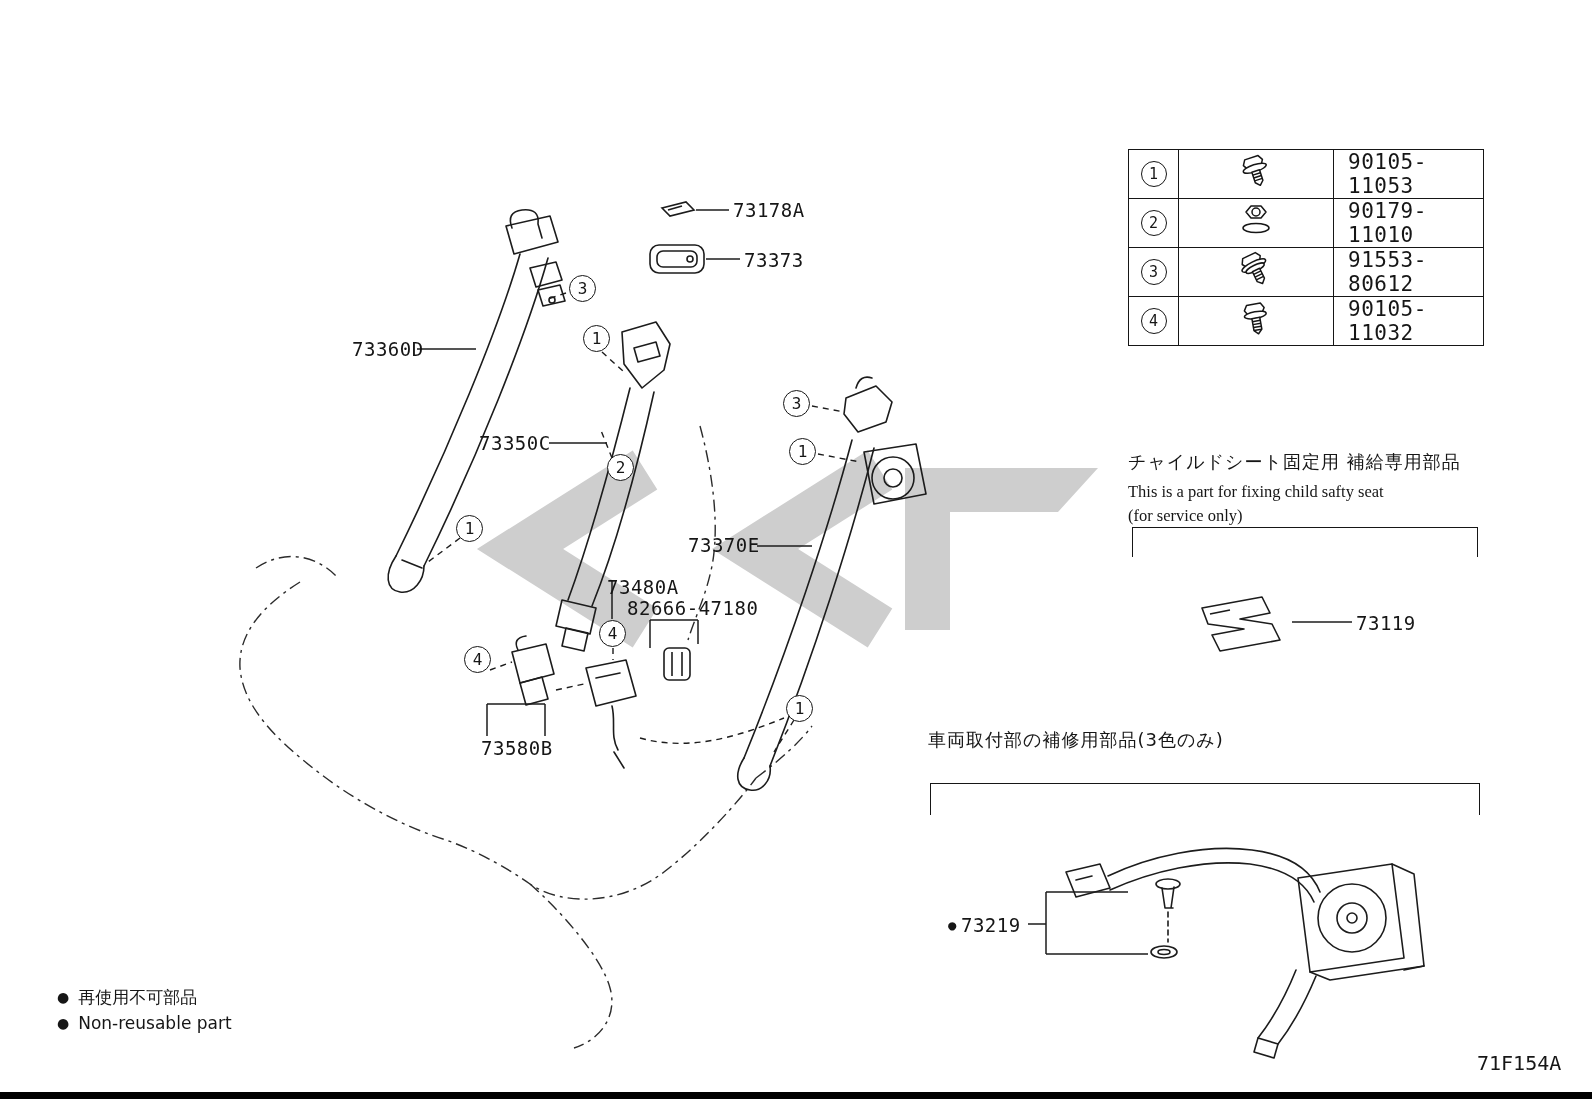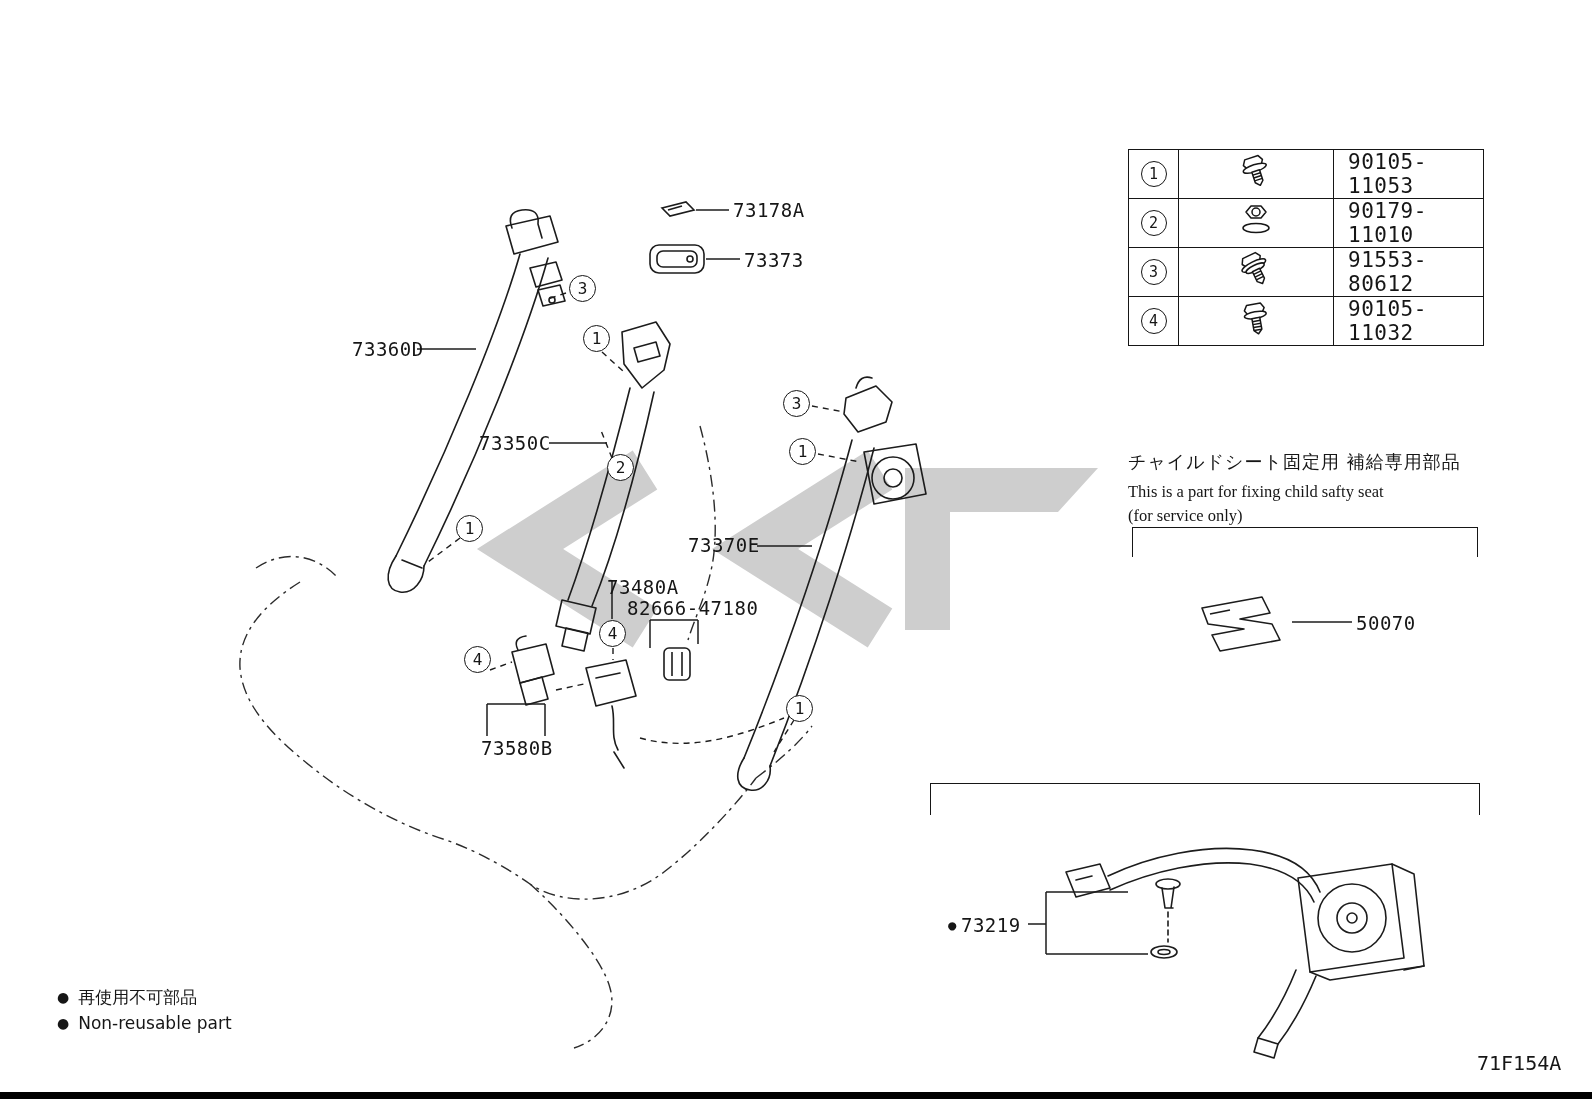--- a/index.html
+++ b/index.html
@@ -168,21 +168,21 @@
   </svg>
 
   <div class="part-label" style="left:733px;top:199px">73178A</div>
   <div class="part-label" style="left:744px;top:249px">73373</div>
   <div class="part-label" style="left:352px;top:338px">73360D</div>
   <div class="part-label" style="left:479px;top:432px">73350C</div>
   <div class="part-label" style="left:688px;top:534px">73370E</div>
   <div class="part-label" style="left:607px;top:576px">73480A</div>
   <div class="part-label" style="left:627px;top:597px">82666-47180</div>
   <div class="part-label" style="left:481px;top:737px">73580B</div>
-  <div class="part-label" style="left:1356px;top:612px">50070</div>
+  <div class="part-label" style="left:1356px;top:612px">73119</div>
   <div class="part-label" style="left:948px;top:914px">
     <span class="lbl-bullet">●</span><span>73219</span>
   </div>
 
   <div class="callout" style="left:569px;top:275px">3</div>
   <div class="callout" style="left:583px;top:325px">1</div>
   <div class="callout" style="left:607px;top:454px">2</div>
   <div class="callout" style="left:456px;top:515px">1</div>
   <div class="callout" style="left:783px;top:390px">3</div>
   <div class="callout" style="left:789px;top:438px">1</div>
@@ -257,20 +257,21 @@
       <td class="c-pn">90105-11032</td>
     </tr>
   </tbody>
     </table>
 
   <div class="note-jp" style="left:1128px;top:450px">チャイルドシート固定用 補給専用部品</div>
   <div class="note-en" style="left:1128px;top:482px">This is a part for fixing child safty seat</div>
   <div class="note-en" style="left:1128px;top:506px">(for service only)</div>
   <div class="bracket-down" style="left:1132px;top:527px;width:346px;height:30px"></div>
 
+  <div class="note-jp" style="left:928px;top:728px">車両取付部の補修用部品(3色のみ)</div>
   <div class="bracket-down" style="left:930px;top:783px;width:550px;height:32px"></div>
 
   <div class="legend">
     <div class="legend-row">
       <span class="bullet">●</span>
       <span>再使用不可部品</span>
     </div>
     <div class="legend-row">
       <span class="bullet">●</span>
       <span>Non-reusable part</span>

